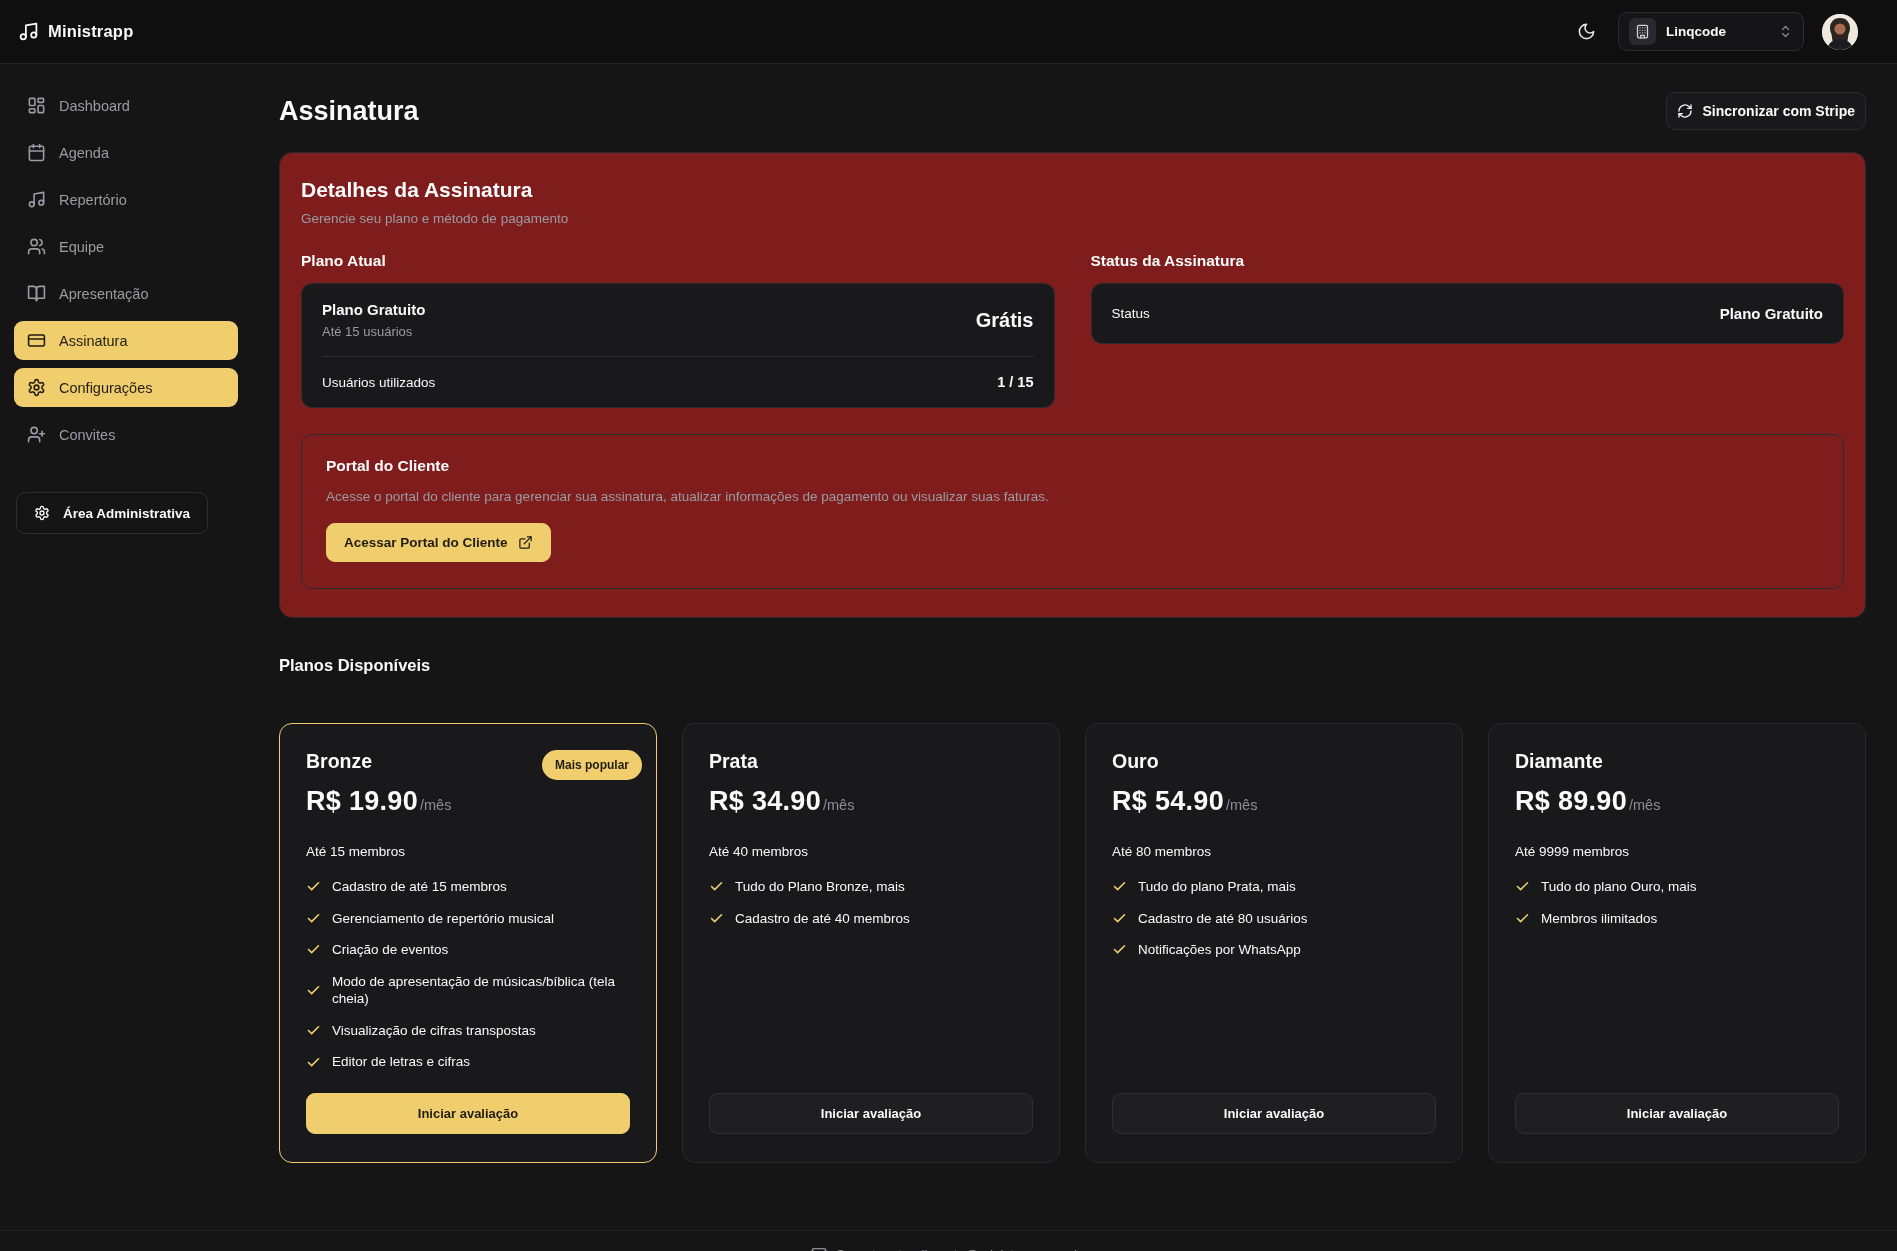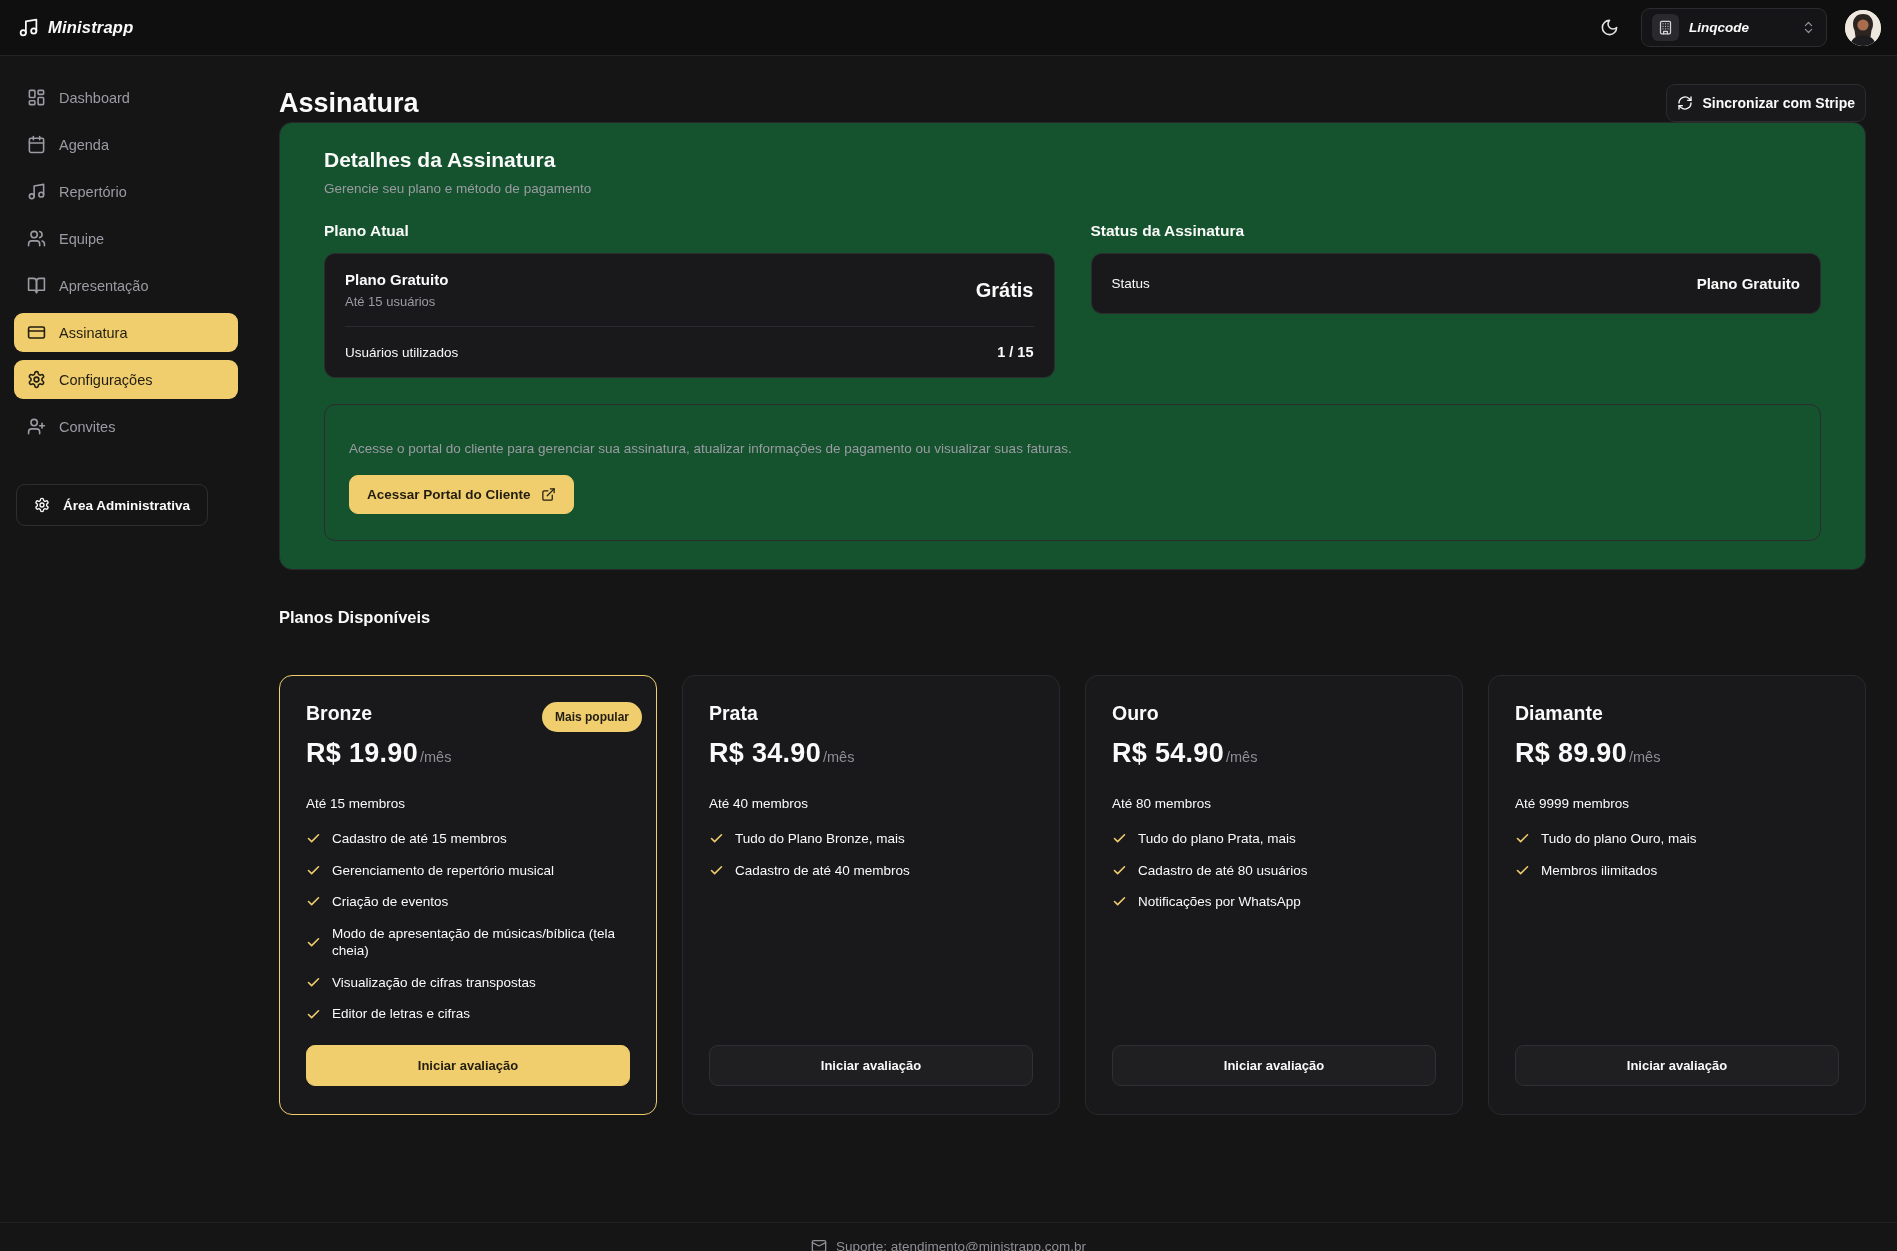--- a/index.html
+++ b/index.html
@@ -6,22 +6,22 @@
   html,body { margin:0; padding:0; }
   body {
     width:1897px; height:1251px; overflow:hidden;
     background:#151516; color:#fafafa;
     font-family:"Liberation Sans", sans-serif;
   }
   svg { display:block; }
 
   
   .topbar {
-    height:56px; display:flex; align-items:center; justify-content:space-between;
-    padding:0 16px 0 18px; background:#0f0f10; border-bottom:1px solid #232327;font-style:italic;
+    height:64px; display:flex; align-items:center; justify-content:space-between;
+    padding:0 39px 0 18px; background:#0f0f10; border-bottom:1px solid #232327;
   }
   .brand { display:flex; align-items:center; gap:9px; }
   .brand-name { font-size:16.5px; font-weight:bold; letter-spacing:.2px; }
   .topbar-right { display:flex; align-items:center; gap:18px; }
   .moon-btn { background:none; border:none; color:#e4e4e7; padding:4px; cursor:pointer; }
   .org-select {
     display:flex; align-items:center; gap:10px; width:186px;
     background:#151517; border:1px solid #2c2c30; border-radius:9px; padding:5px 10px;
     color:#fafafa; cursor:pointer;
   }
@@ -53,22 +53,22 @@
   .page-title { font-size:27px; font-weight:bold; margin:0; }
   .sync-btn {
     display:flex; align-items:center; gap:10px; background:#19191b;
     border:1px solid #2c2c30; border-radius:9px; padding:10px 10px;
     color:#fafafa; font-size:14px; font-weight:bold;
     font-family:"Liberation Sans", sans-serif; cursor:pointer;
   }
 
   
   .details-card {
-    background:#14532d; border:1px solid #29292d;
-    border-radius:13px; padding:25px 44px 28px;
+    margin-top:22px; background:#7f1d1d; border:1px solid #29292d;
+    border-radius:13px; padding:25px 21px 28px;
   }
   .details-title { font-size:21px; font-weight:bold; }
   .details-sub { margin-top:9px; font-size:13.5px; color:#9b9ba3; }
   .details-grid { display:grid; grid-template-columns:1fr 1fr; gap:36px; margin-top:26px; align-items:start; }
   .section-label { font-size:15.5px; font-weight:bold; margin-bottom:13px; }
   .inner-card { border:1px solid #2c2c30; border-radius:11px; background:#19191b; padding:0 20px; }
   .plan-row { display:flex; justify-content:space-between; align-items:center; padding:17px 0; }
   .plan-row + .plan-row { border-top:1px solid #2c2c30; }
   .pr-name { font-size:15px; font-weight:bold; }
   .pr-sub { margin-top:6px; font-size:13px; color:#9b9ba3; }
@@ -316,20 +316,21 @@
           <div class="inner-card">
             <div class="status-row">
               <div class="status-label">Status</div>
               <div class="status-value">Plano Gratuito</div>
             </div>
           </div>
         </div>
       </div>
 
       <div class="portal-card">
+        <div class="portal-title">Portal do Cliente</div>
         <div class="portal-desc">Acesse o portal do cliente para gerenciar sua assinatura, atualizar informações de pagamento ou visualizar suas faturas.</div>
         <button class="portal-btn">
           <span>Acessar Portal do Cliente</span>
           <span>
             <svg width="15" height="15" viewBox="0 0 24 24" fill="none" stroke="currentColor" stroke-width="2" stroke-linecap="round" stroke-linejoin="round">
                 <path d="M15 3h6v6"></path>
                 <path d="M10 14 21 3"></path>
                 <path d="M18 13v6a2 2 0 0 1-2 2H5a2 2 0 0 1-2-2V8a2 2 0 0 1 2-2h6"></path>
               </svg>
           </span>

